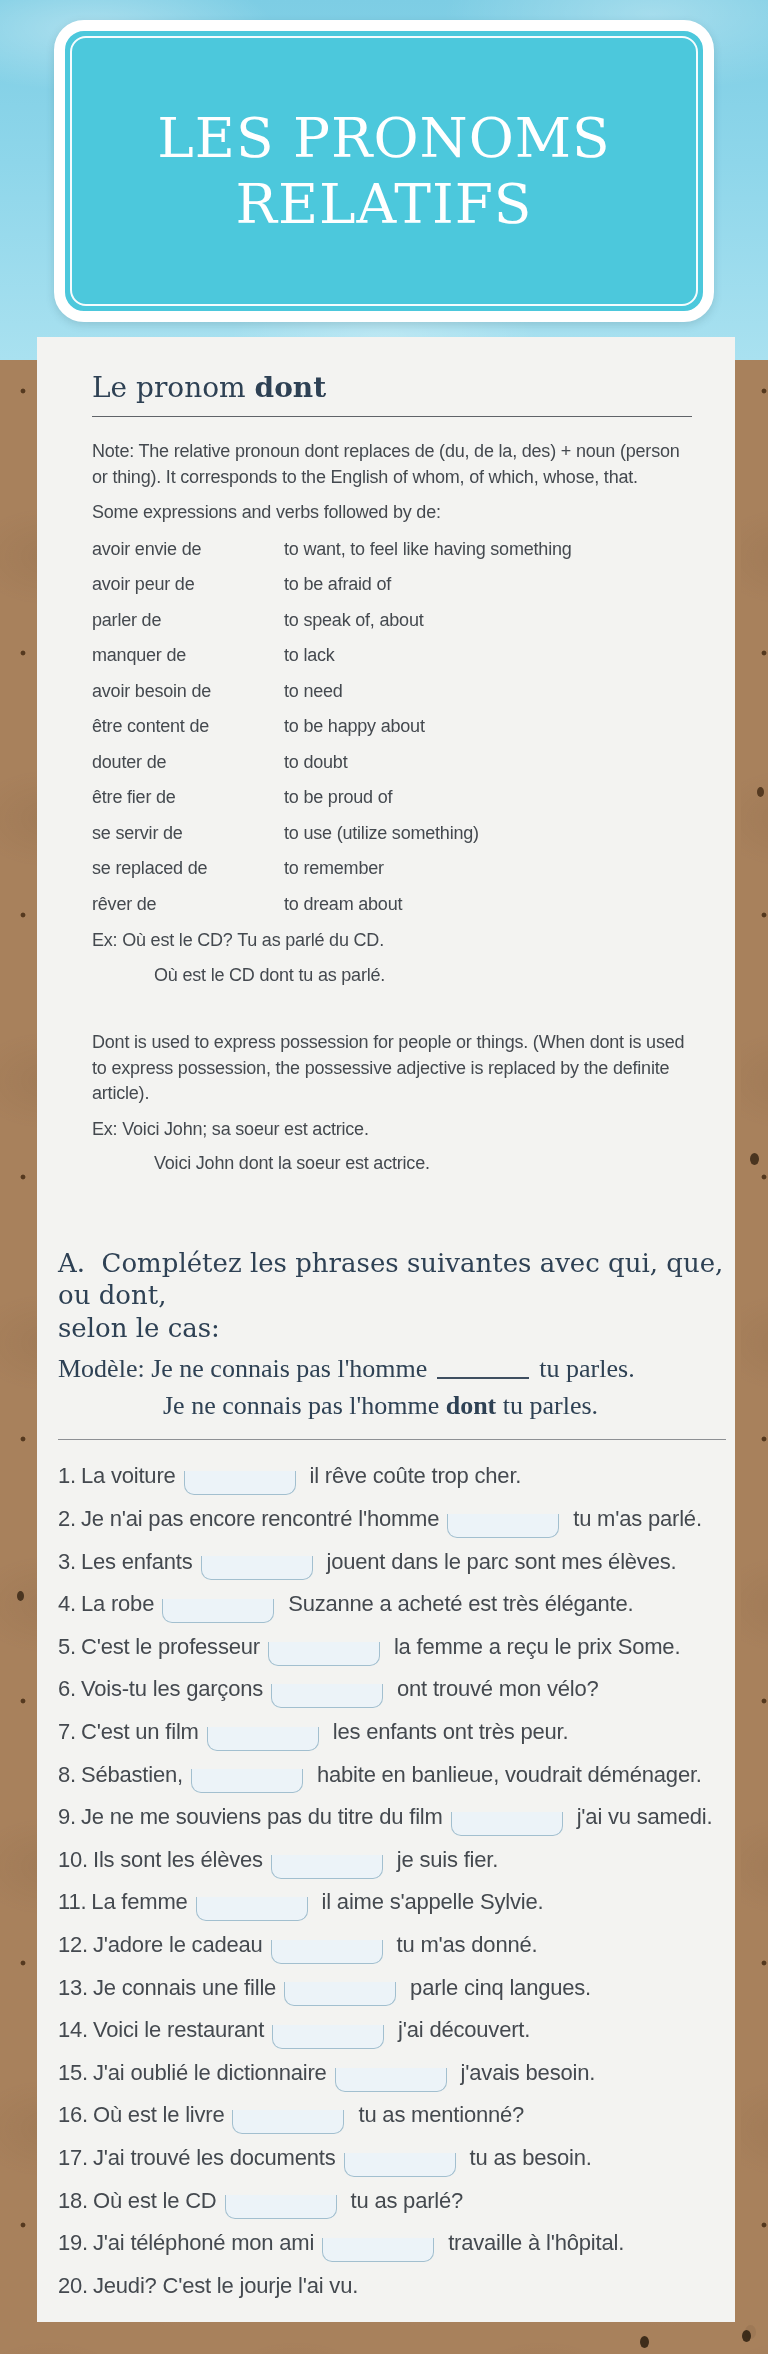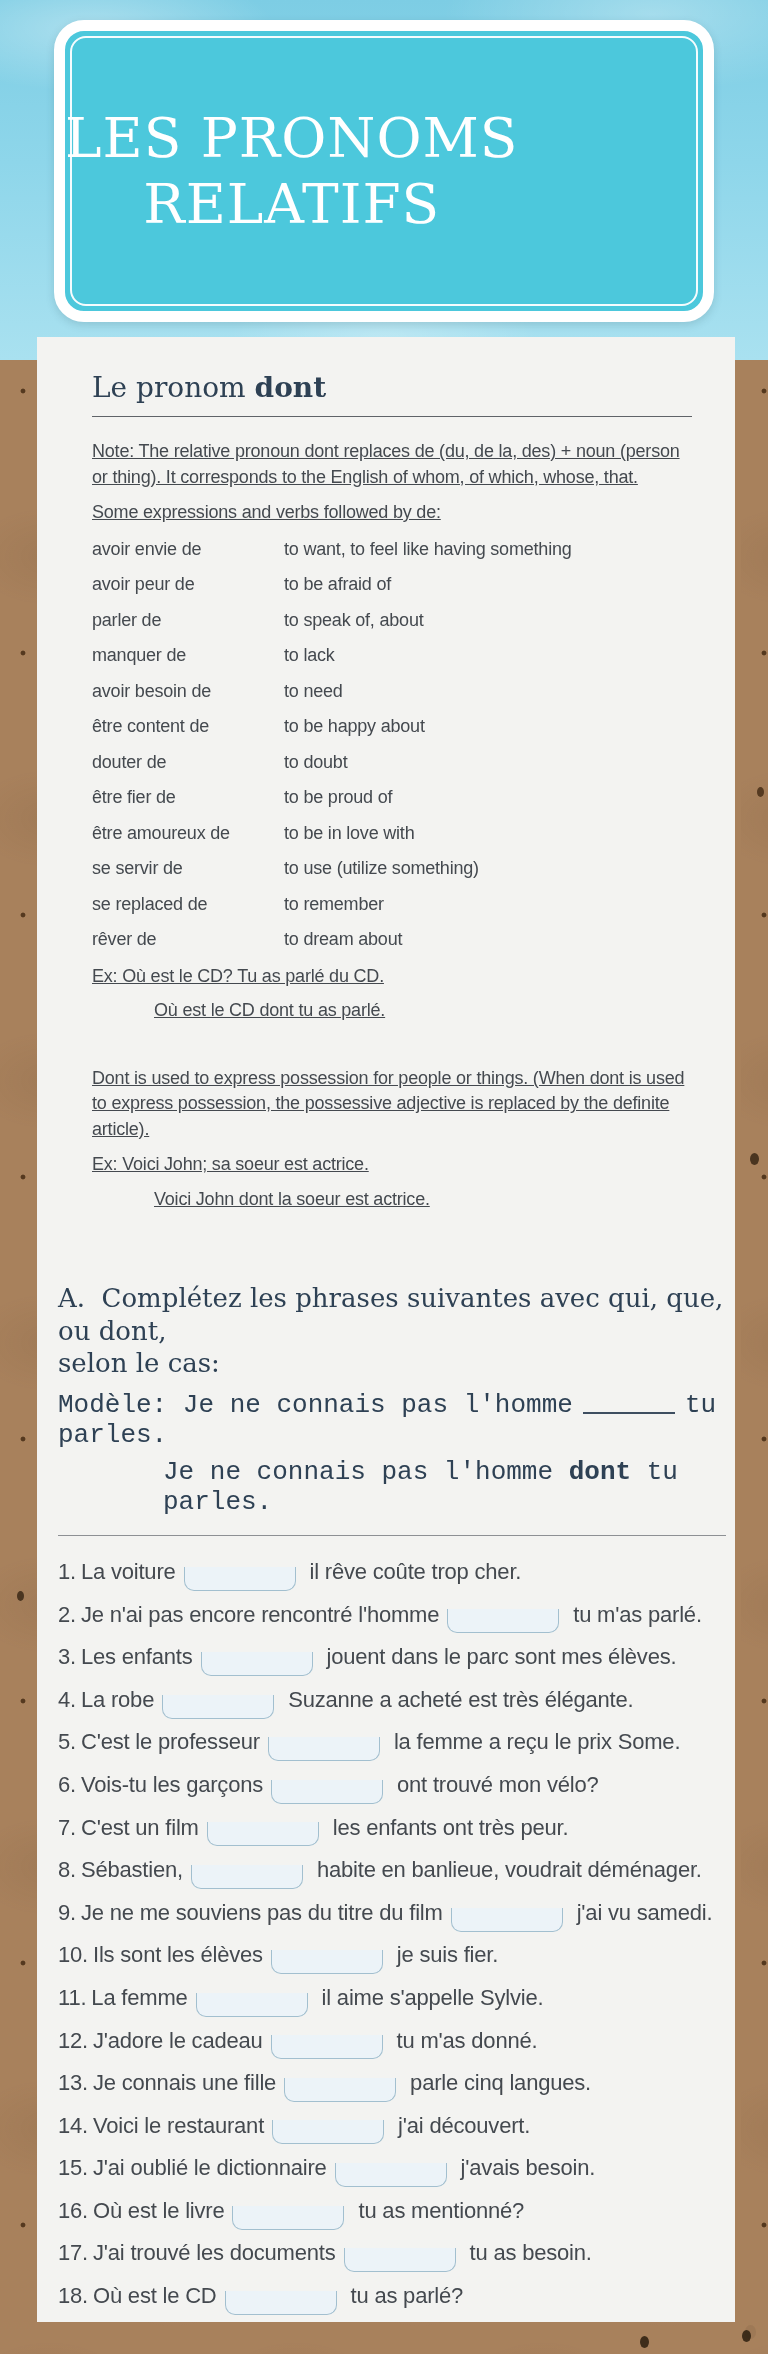--- a/index.html
+++ b/index.html
@@ -29,49 +29,49 @@
   .bg-kraft::after{content:"";position:absolute;left:0;top:0;width:5px;height:8px;border-radius:50%;
     background:rgba(0,0,0,0);
     box-shadow:642px 1978px 0 2px #3f2d1a, 748px 1968px 0 3px #35261515,
                744px 1972px 0 2px #3f2d1a, 752px 795px 0 2px #4a3520,
                18px 1232px 0 1px #4a3520, 758px 428px 0 1px #553a21,
                250px 1560px 0 1px #553a21, 430px 640px 0 1px #4a3520;}
 
   
   .banner{position:absolute;top:20px;left:54px;width:660px;height:302px;box-sizing:border-box;
     background:#4cc8dc;border:11px solid #ffffff;border-radius:30px;
-    box-shadow:0 3px 8px rgba(40,80,90,.18);display:flex;align-items:center;}
+    box-shadow:0 3px 8px rgba(40,80,90,.18);display:flex;align-items:center;justify-content:center;}
   .banner::before{content:"";position:absolute;inset:5px;border:2px solid rgba(255,255,255,.95);border-radius:16px;pointer-events:none;}
   .banner-title{font-family:"DejaVu Serif","Liberation Serif",serif;color:#ffffff;font-size:55px;
     line-height:1.2;letter-spacing:1px;text-align:center;font-weight:500;}
 
   
   .card{position:absolute;top:337px;left:37px;width:698px;height:1985px;box-sizing:border-box;
     background:#f3f3f1;padding:34px 43px 40px 55px;overflow:hidden;}
 
   h2.lesson-heading{font-family:"DejaVu Serif","Liberation Serif",serif;font-weight:normal;
     color:#2e4154;font-size:28px;margin:0 0 12px 0;}
   h2.lesson-heading b{font-weight:bold;}
   hr.rule1{border:none;border-top:1px solid #5f6368;margin:0 0 22px 0;}
 
-  .body-text{font-size:18px;letter-spacing:-0.2px;color:#44494f;line-height:1.42;margin:0 0 10px 0;text-decoration:underline;}
+  .body-text{font-size:18px;letter-spacing:-0.2px;color:#44494f;line-height:1.42;margin:0 0 10px 0;}
   .exp-intro{margin-bottom:12px;}
   .exp-row{display:flex;font-size:18px;letter-spacing:-0.2px;color:#44494f;line-height:1.25;margin-bottom:13px;}
   .exp-fr{width:192px;flex-shrink:0;}
   .usage-1{margin-top:48px;}
   .ex-line{margin:0 0 9px 0;}
   .ex-indent{padding-left:62px;}
   .usage-2{margin-top:42px;}
 
   
   .exercise{margin:70px -34px 0 -34px;}
   .exercise-heading{font-family:"DejaVu Serif","Liberation Serif",serif;font-weight:normal;
     color:#2e4154;font-size:26px;line-height:1.25;margin:0;white-space:pre-wrap;}
   .exercise-heading b{font-weight:normal;}
-  .modele-line{font-family:Liberation Mono, monospace;color:#2e4154;font-size:26px;margin:10px 0 0 0;}
+  .modele-line{font-family:Liberation Serif, serif;color:#2e4154;font-size:26px;margin:10px 0 0 0;}
   .modele-answer{padding-left:105px;margin-top:7px;}
   .modele-answer b{font-weight:bold;}
   .blank-line{display:inline-block;width:92px;border-bottom:2px solid #3e4e60;height:3px;
     margin:0 10px;position:relative;top:2px;}
   hr.rule2{border:none;border-top:1px solid #8d9094;margin:18px 0 0 0;}
 
   .items{margin-top:22px;}
   .item{font-size:22px;letter-spacing:-0.2px;color:#44494f;line-height:1.3;margin-bottom:14px;white-space:nowrap;}
   .item .num{margin-right:5px;}
   .answer-input{display:inline-block;width:112px;height:24px;box-sizing:border-box;
@@ -135,24 +135,20 @@
       <div class="exp-row">
         <span class="exp-fr">douter de</span>
         <span class="exp-en">to doubt</span>
       </div>
 
       <div class="exp-row">
         <span class="exp-fr">être fier de</span>
         <span class="exp-en">to be proud of</span>
       </div>
 
-      <div class="exp-row">
-        <span class="exp-fr">être amoureux de</span>
-        <span class="exp-en">to be in love with</span>
-      </div>
 
       <div class="exp-row">
         <span class="exp-fr">se servir de</span>
         <span class="exp-en">to use (utilize something)</span>
       </div>
 
       <div class="exp-row">
         <span class="exp-fr">se replaced de</span>
         <span class="exp-en">to remember</span>
       </div>

